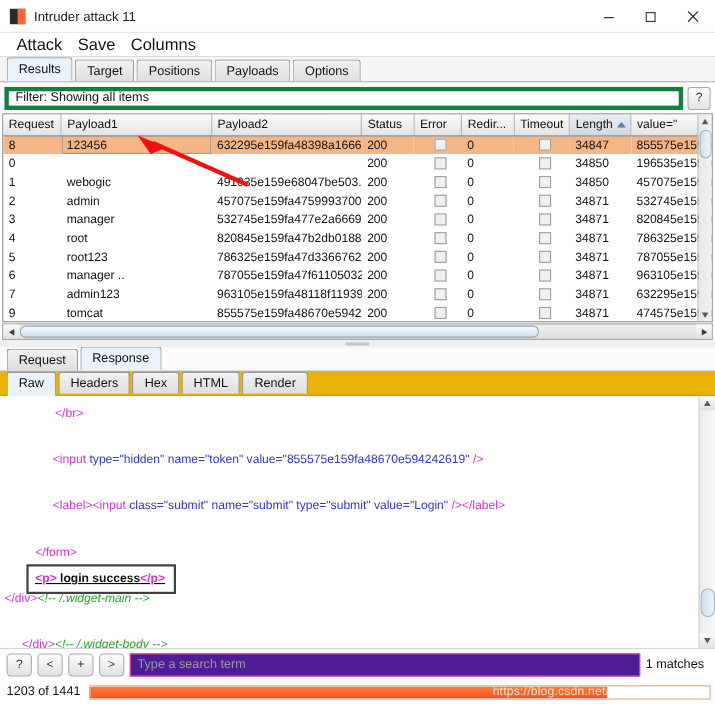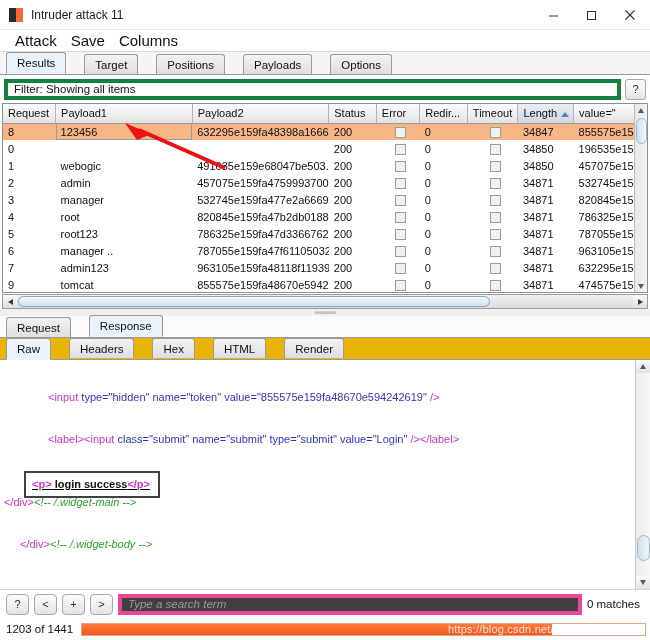--- a/index.html
+++ b/index.html
@@ -68,21 +68,21 @@
   }
   .tab {
     height: 20px;
     padding: 0 10px;
     display: flex; align-items: center;
     font-size: 11.5px;
     background: linear-gradient(#f2f2f2, #dedede);
     border: 1px solid #9a9a9a;
     border-bottom: none;
     border-radius: 3px 3px 0 0;
-    margin-right: 18px;
+    margin-right: 2px;
     color: #111;
     cursor: default;
   }
   .tab.active {
     background: #eaf3f9;
     height: 22px;
     border-bottom: 1px solid #eaf3f9;
     position: relative; z-index: 2;
   }
   
@@ -300,26 +300,25 @@
     width: 23px; height: 21px;
     border: 1px solid #a8a8a8;
     border-radius: 4px;
     background: linear-gradient(#fdfdfd,#e2e2e2);
     display: flex; align-items: center; justify-content: center;
     font-size: 11px; color: #333;
     cursor: default;
   }
   .search-input {
     flex: 1 1 auto; height: 21px;
-    border: 4px solid #ec4899;
-    background: #404040;
+    border: 1px solid #ec4899;
+    background: #4c1d95;
     display: flex; align-items: center;
     padding-left: 6px;
     font-size: 11.5px;
-    font-style: italic;
     color: #9a9a9a;
   }
   .matches { font-size: 11.5px; color: #111; padding-right: 4px; white-space: nowrap; }
   
   .progressrow {
     height: 22px; display: flex; align-items: center;
     padding: 0 4px 0 6px; gap: 8px;
     background: #ffffff;
   }
   .prog-label { font-size: 11.5px; color: #111; white-space: nowrap; }
@@ -567,25 +566,27 @@
 <div class="subtabs2">
   <div class="tab active">Raw</div>
   <div class="tab">Headers</div>
   <div class="tab">Hex</div>
   <div class="tab">HTML</div>
   <div class="tab">Render</div>
 </div>
 
 <div class="code-area">
   <div class="code-inner" id="code-inner">
+      <div class="code-line"><span style="margin-left: 46px;"><span class="tag">&lt;/br&gt;</span></span></div>
       <div class="code-line"></div>
       <div class="code-line"><span style="margin-left: 44px;"><span class="tag">&lt;input</span><span class="attr"> type=</span><span class="val">"hidden"</span><span class="attr"> name=</span><span class="val">"token"</span><span class="attr"> value=</span><span class="val">"855575e159fa48670e594242619"</span><span class="tag"> /&gt;</span></span></div>
       <div class="code-line"></div>
       <div class="code-line"><span style="margin-left: 44px;"><span class="tag">&lt;label&gt;</span><span class="tag">&lt;input</span><span class="attr"> class=</span><span class="val">"submit"</span><span class="attr">  name=</span><span class="val">"submit"</span><span class="attr"> type=</span><span class="val">"submit"</span><span class="attr"> value=</span><span class="val">"Login"</span><span class="tag"> /&gt;</span><span class="tag">&lt;/label&gt;</span></span></div>
       <div class="code-line"></div>
+      <div class="code-line"><span style="margin-left: 28px;"><span class="tag">&lt;/form&gt;</span></span></div>
       <div class="code-line"><span class="hl-box" style="margin-left: 20px;"><span class="tag">&lt;p&gt;</span><span class="plain"> login success</span><span class="tag">&lt;/p&gt;</span></span></div>
       <div class="code-line"><span style=""><span class="tag">&lt;/div&gt;</span><span class="comment">&lt;!-- /.widget-main --&gt;</span></span></div>
       <div class="code-line"></div>
       <div class="code-line"><span style="margin-left: 16px;"><span class="tag">&lt;/div&gt;</span><span class="comment">&lt;!-- /.widget-body --&gt;</span></span></div>
     </div>
   <div class="code-vscroll">
     <div class="arrow-up">
         <div class="tri-up"></div>
       </div>
     <div class="code-vthumb"></div>
@@ -594,21 +595,21 @@
       </div>
   </div>
 </div>
 
 <div class="searchbar">
   <div class="sq-btn">?</div>
   <div class="sq-btn">&lt;</div>
   <div class="sq-btn">+</div>
   <div class="sq-btn">&gt;</div>
   <div class="search-input">Type a search term</div>
-  <div class="matches">0 matches</div>
+  <div class="matches">1 matches</div>
 </div>
 
 <div class="progressrow">
   <div class="prog-label">1203 of 1441</div>
   <div class="prog-track">
     <div class="prog-fill" id="prog-fill" style="width: 83.5%;"></div>
     <div class="watermark">https://blog.csdn.net/sunny_37352233</div>
   </div>
 </div>
 

